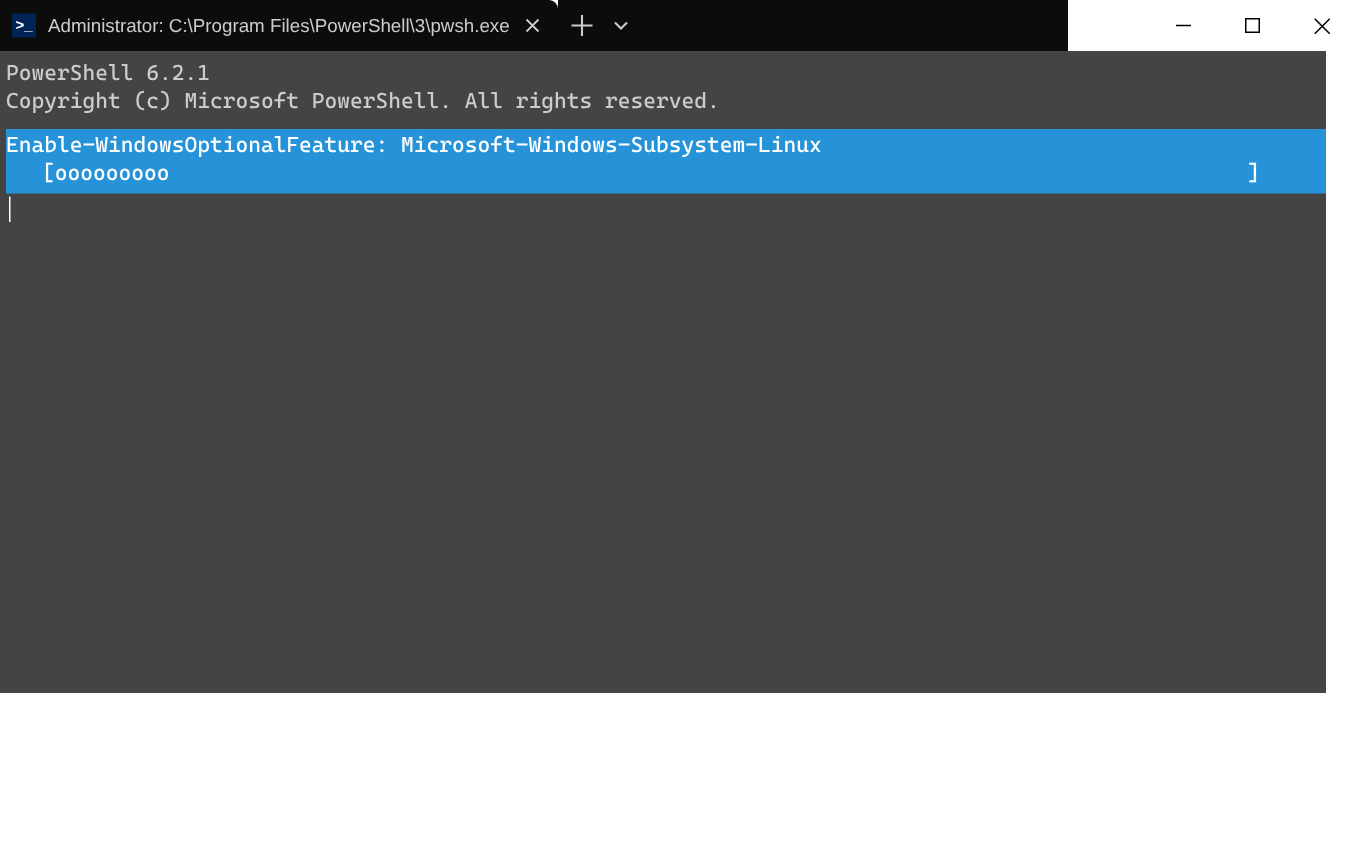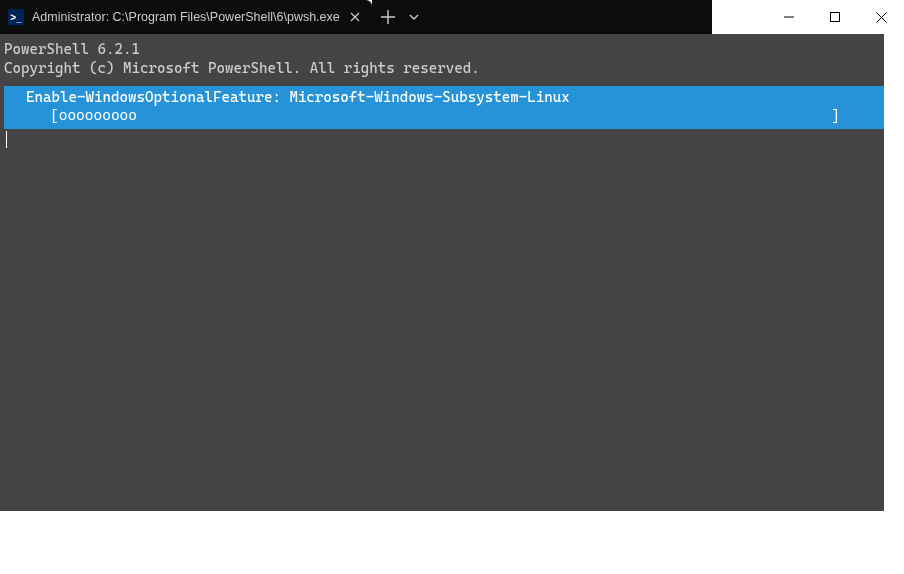--- a/index.html
+++ b/index.html
@@ -93,49 +93,48 @@
       width: 46px;
       height: 34px;
       display: flex;
       align-items: center;
       justify-content: center;
       cursor: pointer;
       color: #000000;
     }
     .terminal-area {
       background: #444444;
-      height: 477px;
+      height: 428px;
       width: 884px;
       padding: 6px 0 0 4px;
       font-family: Consolas, "Cascadia Mono", monospace;
       font-size: 14.5px;
       color: #cccccc;
       line-height: 1.3;
       position: relative;
     }
     .terminal-line {
       white-space: pre;
     }
     .progress-block {
       background: #2693d8;
       color: #ffffff;
       margin-top: 8px;
-      padding: 2px 4px 4px 22px;
+      padding: 2px 4px 4px 0;
       width: 100%;
     }
     .progress-line {
       white-space: pre;
     }
     .progress-indent {
       padding-left: 24px;
     }
     .progress-bar-line {
       padding-left: 24px;
       display: flex;
-      font-family: Liberation Mono, monospace;
     }
     .progress-end {
       margin-left: auto;
       padding-right: 40px;
     }
     .cursor {
       display: inline-block;
       width: 1px;
       height: 17px;
       background: #ffffff;
@@ -146,21 +145,21 @@
       display: block;
     }
   </style>
 </head>
 <body>
 
 <div class="window">
   <div class="titlebar">
     <div class="tab">
       <span class="tab-icon">&gt;_</span>
-      <span class="tab-title">Administrator: C:\Program Files\PowerShell\6\pwsh.exe</span>
+      <span class="tab-title">Administrator: C:\Program Files\PowerShell\3\pwsh.exe</span>
       <span class="tab-close">
         <svg width="10" height="10" viewBox="0 0 10 10">
             <path d="M1 1 L9 9 M9 1 L1 9" stroke="#cccccc" stroke-width="1.2"></path>
           </svg>
       </span>
     </div>
     <div class="tab-actions">
       <span class="new-tab-btn">
         <svg width="16" height="16" viewBox="0 0 16 16">
             <path d="M8 1 L8 15 M1 8 L15 8" stroke="#cccccc" stroke-width="1.4"></path>

